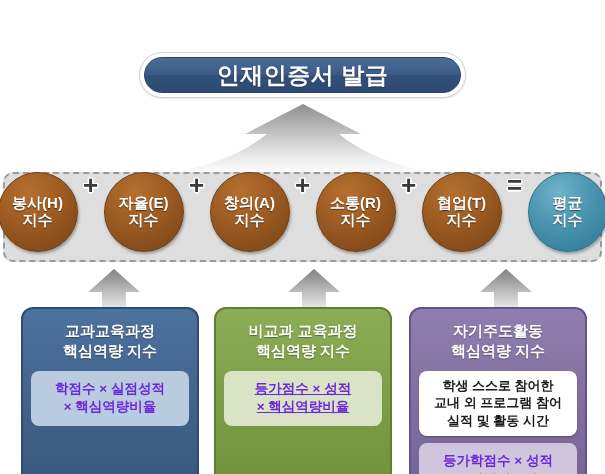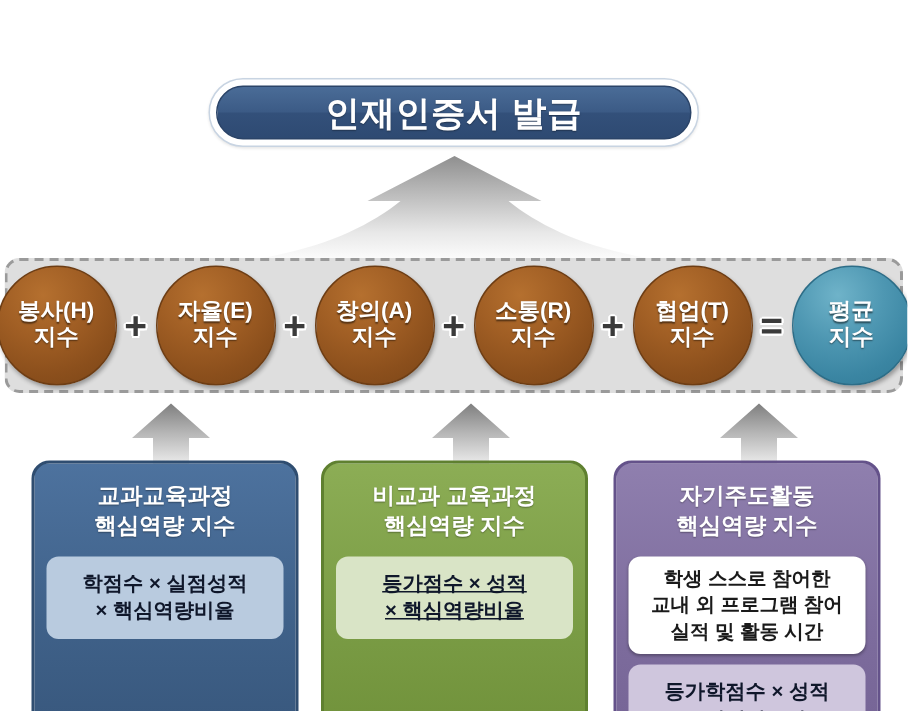--- a/index.html
+++ b/index.html
@@ -76,21 +76,20 @@
     border: 2px dashed #9a9a9a;
     border-radius: 10px;
   }
   .index-row {
     position: absolute;
     left: 0;
     top: 124px;
     width: 605px;
     height: 90px;
     display: flex;
-    align-items: center;
     justify-content: center;
     gap: 0px;
   }
   .circle {
     width: 78px;
     height: 78px;
     border-radius: 50%;
     display: flex;
     flex-direction: column;
     align-items: center;
@@ -179,21 +178,21 @@
     padding: 6px 4px;
     white-space: pre-line;
     box-shadow: 0 1px 2px rgba(0,0,0,0.28);
     flex: 1 1 auto;
     margin-bottom: 7px;
   }
   .col-formula {
     border-radius: 8px;
     font-size: 13.5px;
     font-weight: bold;
-    color: #0f172a;
+    color: #6d28d9;
     text-align: center;
     line-height: 1.38;
     padding: 9px 4px;
     white-space: pre-line;
     flex: 0 0 auto;
   }
   .f1 { background: #b9cbdf; }
   .f2 { background: #d9e4c6; text-decoration: underline; }
   .f3 { background: #cfc6dd; }
 </style>

